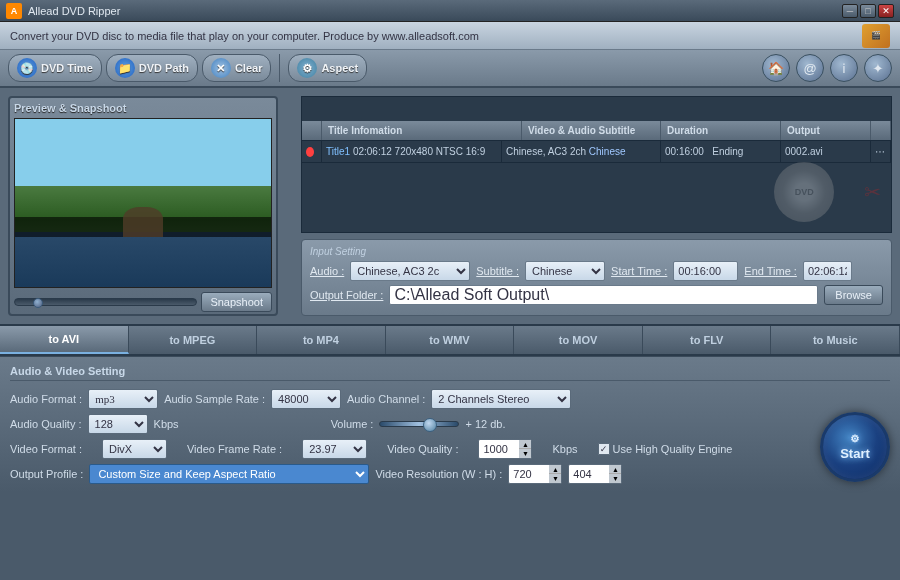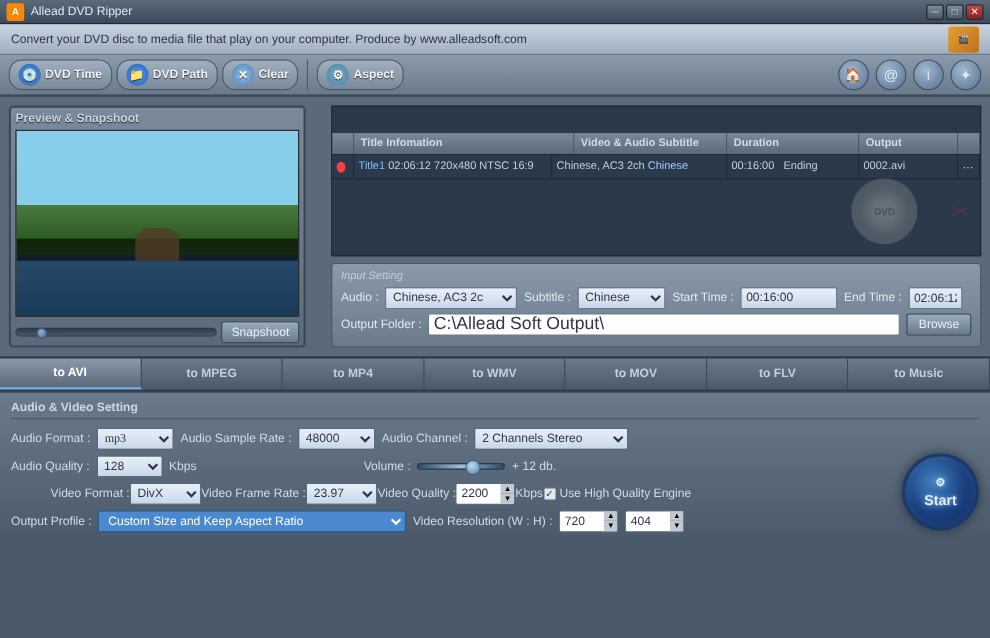--- a/index.html
+++ b/index.html
@@ -296,20 +296,21 @@
       display: flex;
       align-items: center;
       gap: 6px;
       margin-bottom: 4px;
       flex-wrap: nowrap;
     }
     .input-label {
       color: #e0e8f0;
       font-size: 11px;
       white-space: nowrap;
+      text-decoration: underline;
     }
     .input-select {
       padding: 1px 2px;
       background: linear-gradient(180deg, #e8f0f8, #c8d8e8);
       border: 1px solid #6a7a8a;
       border-radius: 2px;
       font-size: 11px;
       color: #334;
       height: 20px;
     }
@@ -606,21 +607,21 @@
       <div class="input-row">
         <span class="input-label">Audio :</span>
         <select class="input-select" style="width:120px;">
           <option>Chinese, AC3 2c</option>
         </select>
         <span class="input-label">Subtitle :</span>
         <select class="input-select" style="width:80px;">
           <option>Chinese</option>
         </select>
         <span class="input-label">Start Time :</span>
-        <input type="text" class="input-text" style="width: 88px;" value="00:16:00">
+        <input type="text" class="input-text" style="width: 65px;" value="00:16:00">
         <span class="input-label">End Time :</span>
         <input type="text" class="input-text" style="width: 49px;" value="02:06:12">
       </div>
       <div class="input-row">
         <span class="input-label">Output Folder :</span>
         <input type="text" class="input-folder" value="C:\Allead Soft Output\" style="">
         <button class="browse-btn">Browse</button>
       </div>
     </div>
   </div>
@@ -663,32 +664,32 @@
     <span style="width:140px;"></span>
     <span class="sg-label">Volume :</span>
     <div class="volume-slider">
       <div class="slider-track">
         <div class="slider-thumb-vol"></div>
       </div>
     </div>
     <span class="sg-label">+ 12 db.</span>
   </div>
 
-  <div style="display:flex; align-items:center; gap:0; margin-bottom:5px; flex-wrap:wrap;margin-left:36px;">
+  <div style="display:flex; align-items:center; gap:20px; margin-bottom:5px; flex-wrap:wrap;">
     <span class="sg-label">Video Format :</span>
     <select class="sg-select" style="width:65px;">
       <option>DivX</option>
     </select>
     <span class="sg-label">Video Frame Rate :</span>
     <select class="sg-select" style="width:65px;">
       <option>23.97</option>
     </select>
     <span class="sg-label">Video Quality :</span>
     <div class="spinbox">
-      <span class="spinbox-val">2200</span>
+      <span class="spinbox-val">1000</span>
       <div class="spinbox-arrows">
         <button class="spinbox-arrow">▲</button>
         <button class="spinbox-arrow">▼</button>
       </div>
     </div>
     <span class="sg-label">Kbps</span>
     <label class="checkbox-label">
       <span class="check-box">✓</span>
       <span>Use High Quality Engine</span>
     </label>

